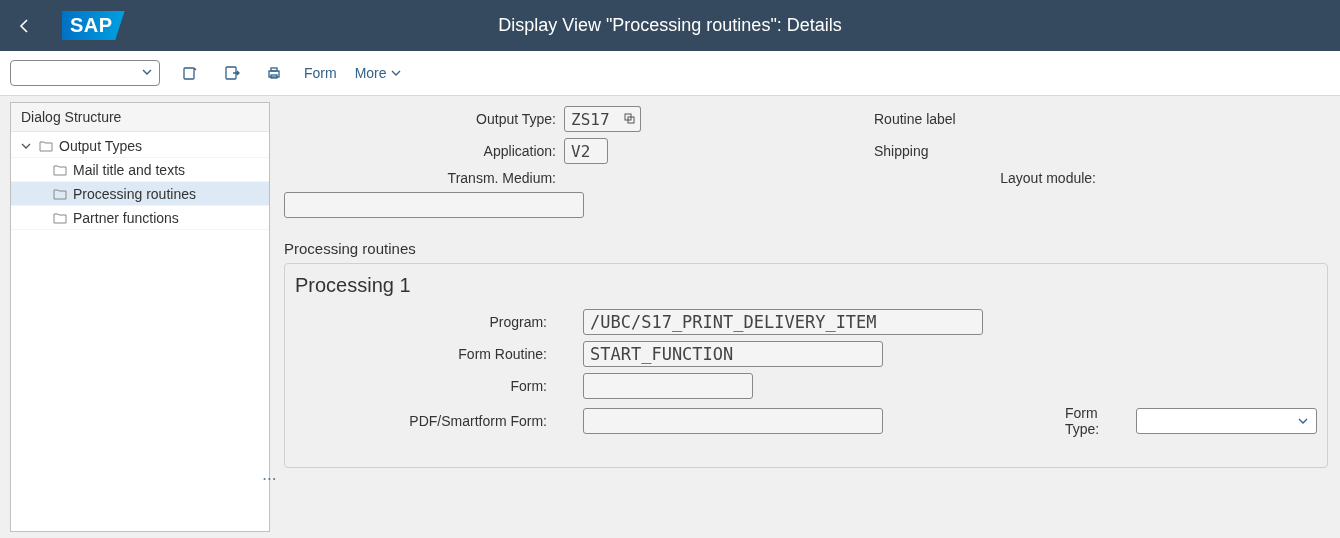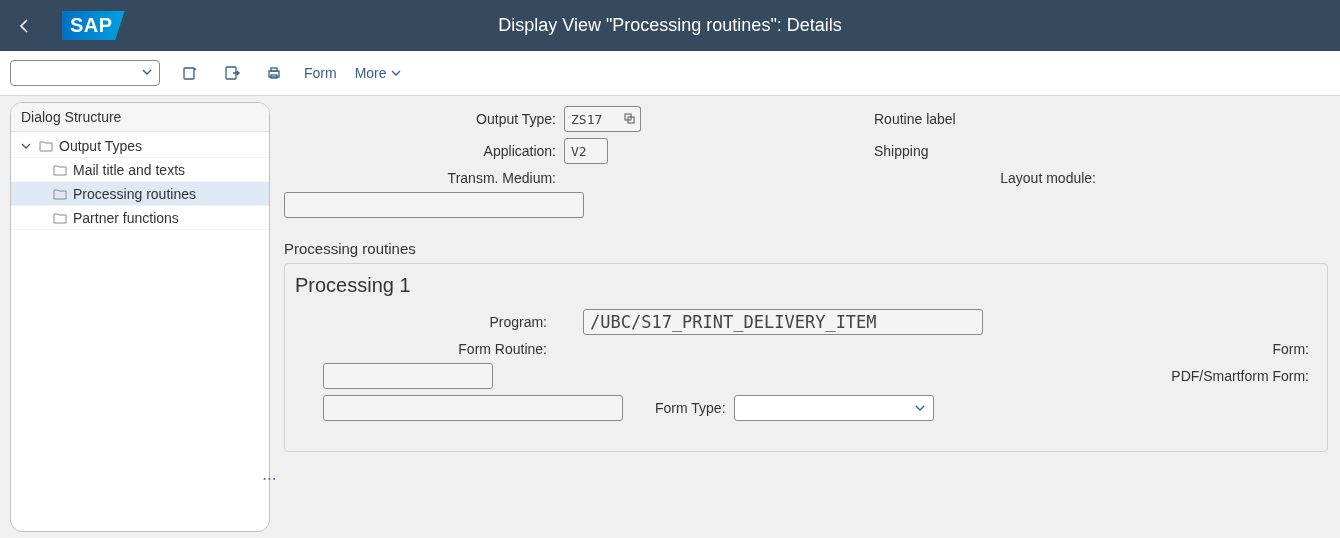--- a/index.html
+++ b/index.html
@@ -68,21 +68,21 @@
 
   
   .main {
     display: flex;
     height: calc(100% - 51px - 45px);
   }
   .sidebar {
     width: 260px;
     background: #fff;
     border: 1px solid #c0c0c0;
-    border-radius: 12px;
+    border-radius: 0;
     margin: 6px 0 6px 10px;
     overflow: hidden;
   }
   .sidebar-header {
     font-size: 14px;
     padding: 6px 10px;
     border-bottom: 1px solid #e5e5e5;
     background: #f5f5f5;
     color: #333;
   }
@@ -122,21 +122,21 @@
   }
   .form-label {
     text-align: right; padding-right: 8px; color: #333;
   }
   .form-field {
     height: 26px; border: 1px solid #888; border-radius: 3px;
     background: #f4f4f4;
     display: flex; align-items: center;
     padding: 0 6px; color: #444;
     font-family: Consolas, monospace;
-    font-size: 13px;
+    font-size: 16px;
   }
   .form-field.short { width: 58px; }
   .form-field.med { width: 270px; }
   .form-field.blank { background: #f4f4f4; }
   .value-help {
     width: 22px; height: 26px; margin-left: -3px;
     border: 1px solid #888; border-left: none;
     border-radius: 0 3px 3px 0;
     display: flex; align-items: center; justify-content: center;
     background: #f4f4f4;
@@ -325,20 +325,23 @@
     <div class="panel">
       <div class="panel-title">Processing 1</div>
       <div class="panel-grid">
         <div class="form-label">Program:</div>
         <div>
             <div class="panel-field">/UBC/S17_PRINT_DELIVERY_ITEM</div>
           </div>
         <div></div>
 
         <div class="form-label">Form Routine:</div>
+        <div>
+            <div class="panel-field med">START_FUNCTION</div>
+          </div>
         <div></div>
 
         <div class="form-label">Form:</div>
         <div>
             <div class="panel-field short"></div>
           </div>
         <div></div>
 
         <div class="form-label">PDF/Smartform Form:</div>
         <div>

